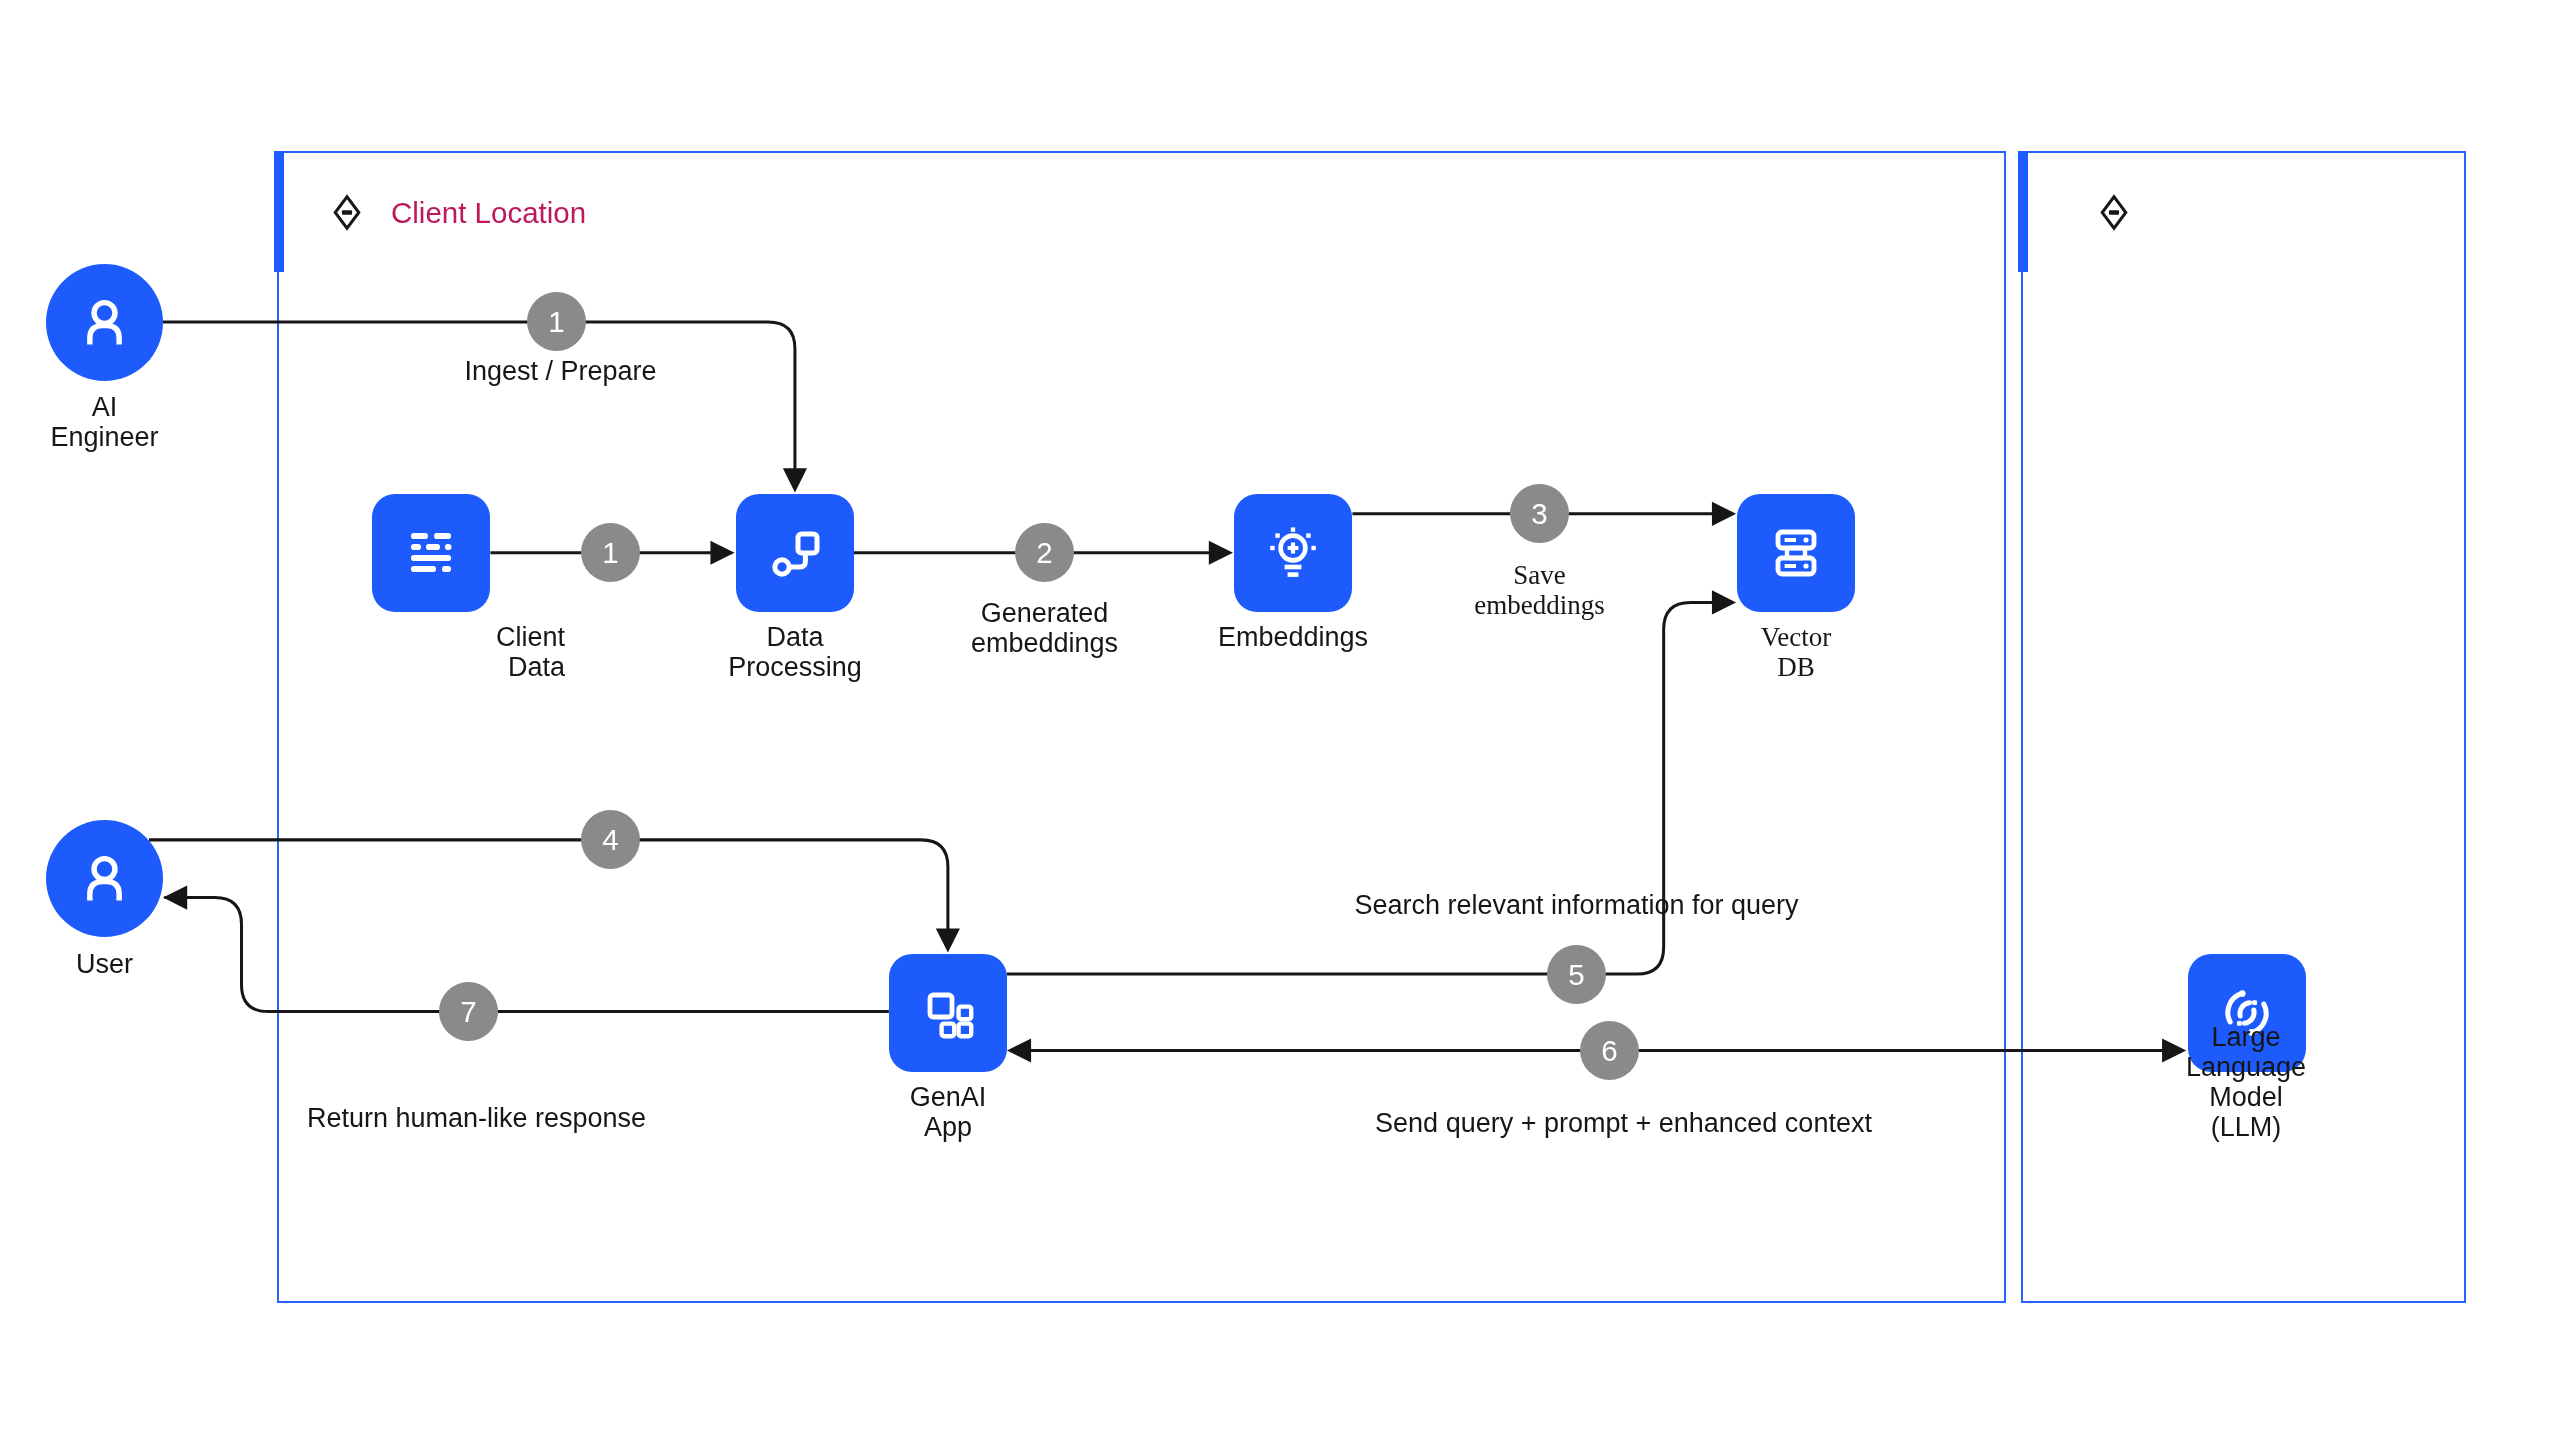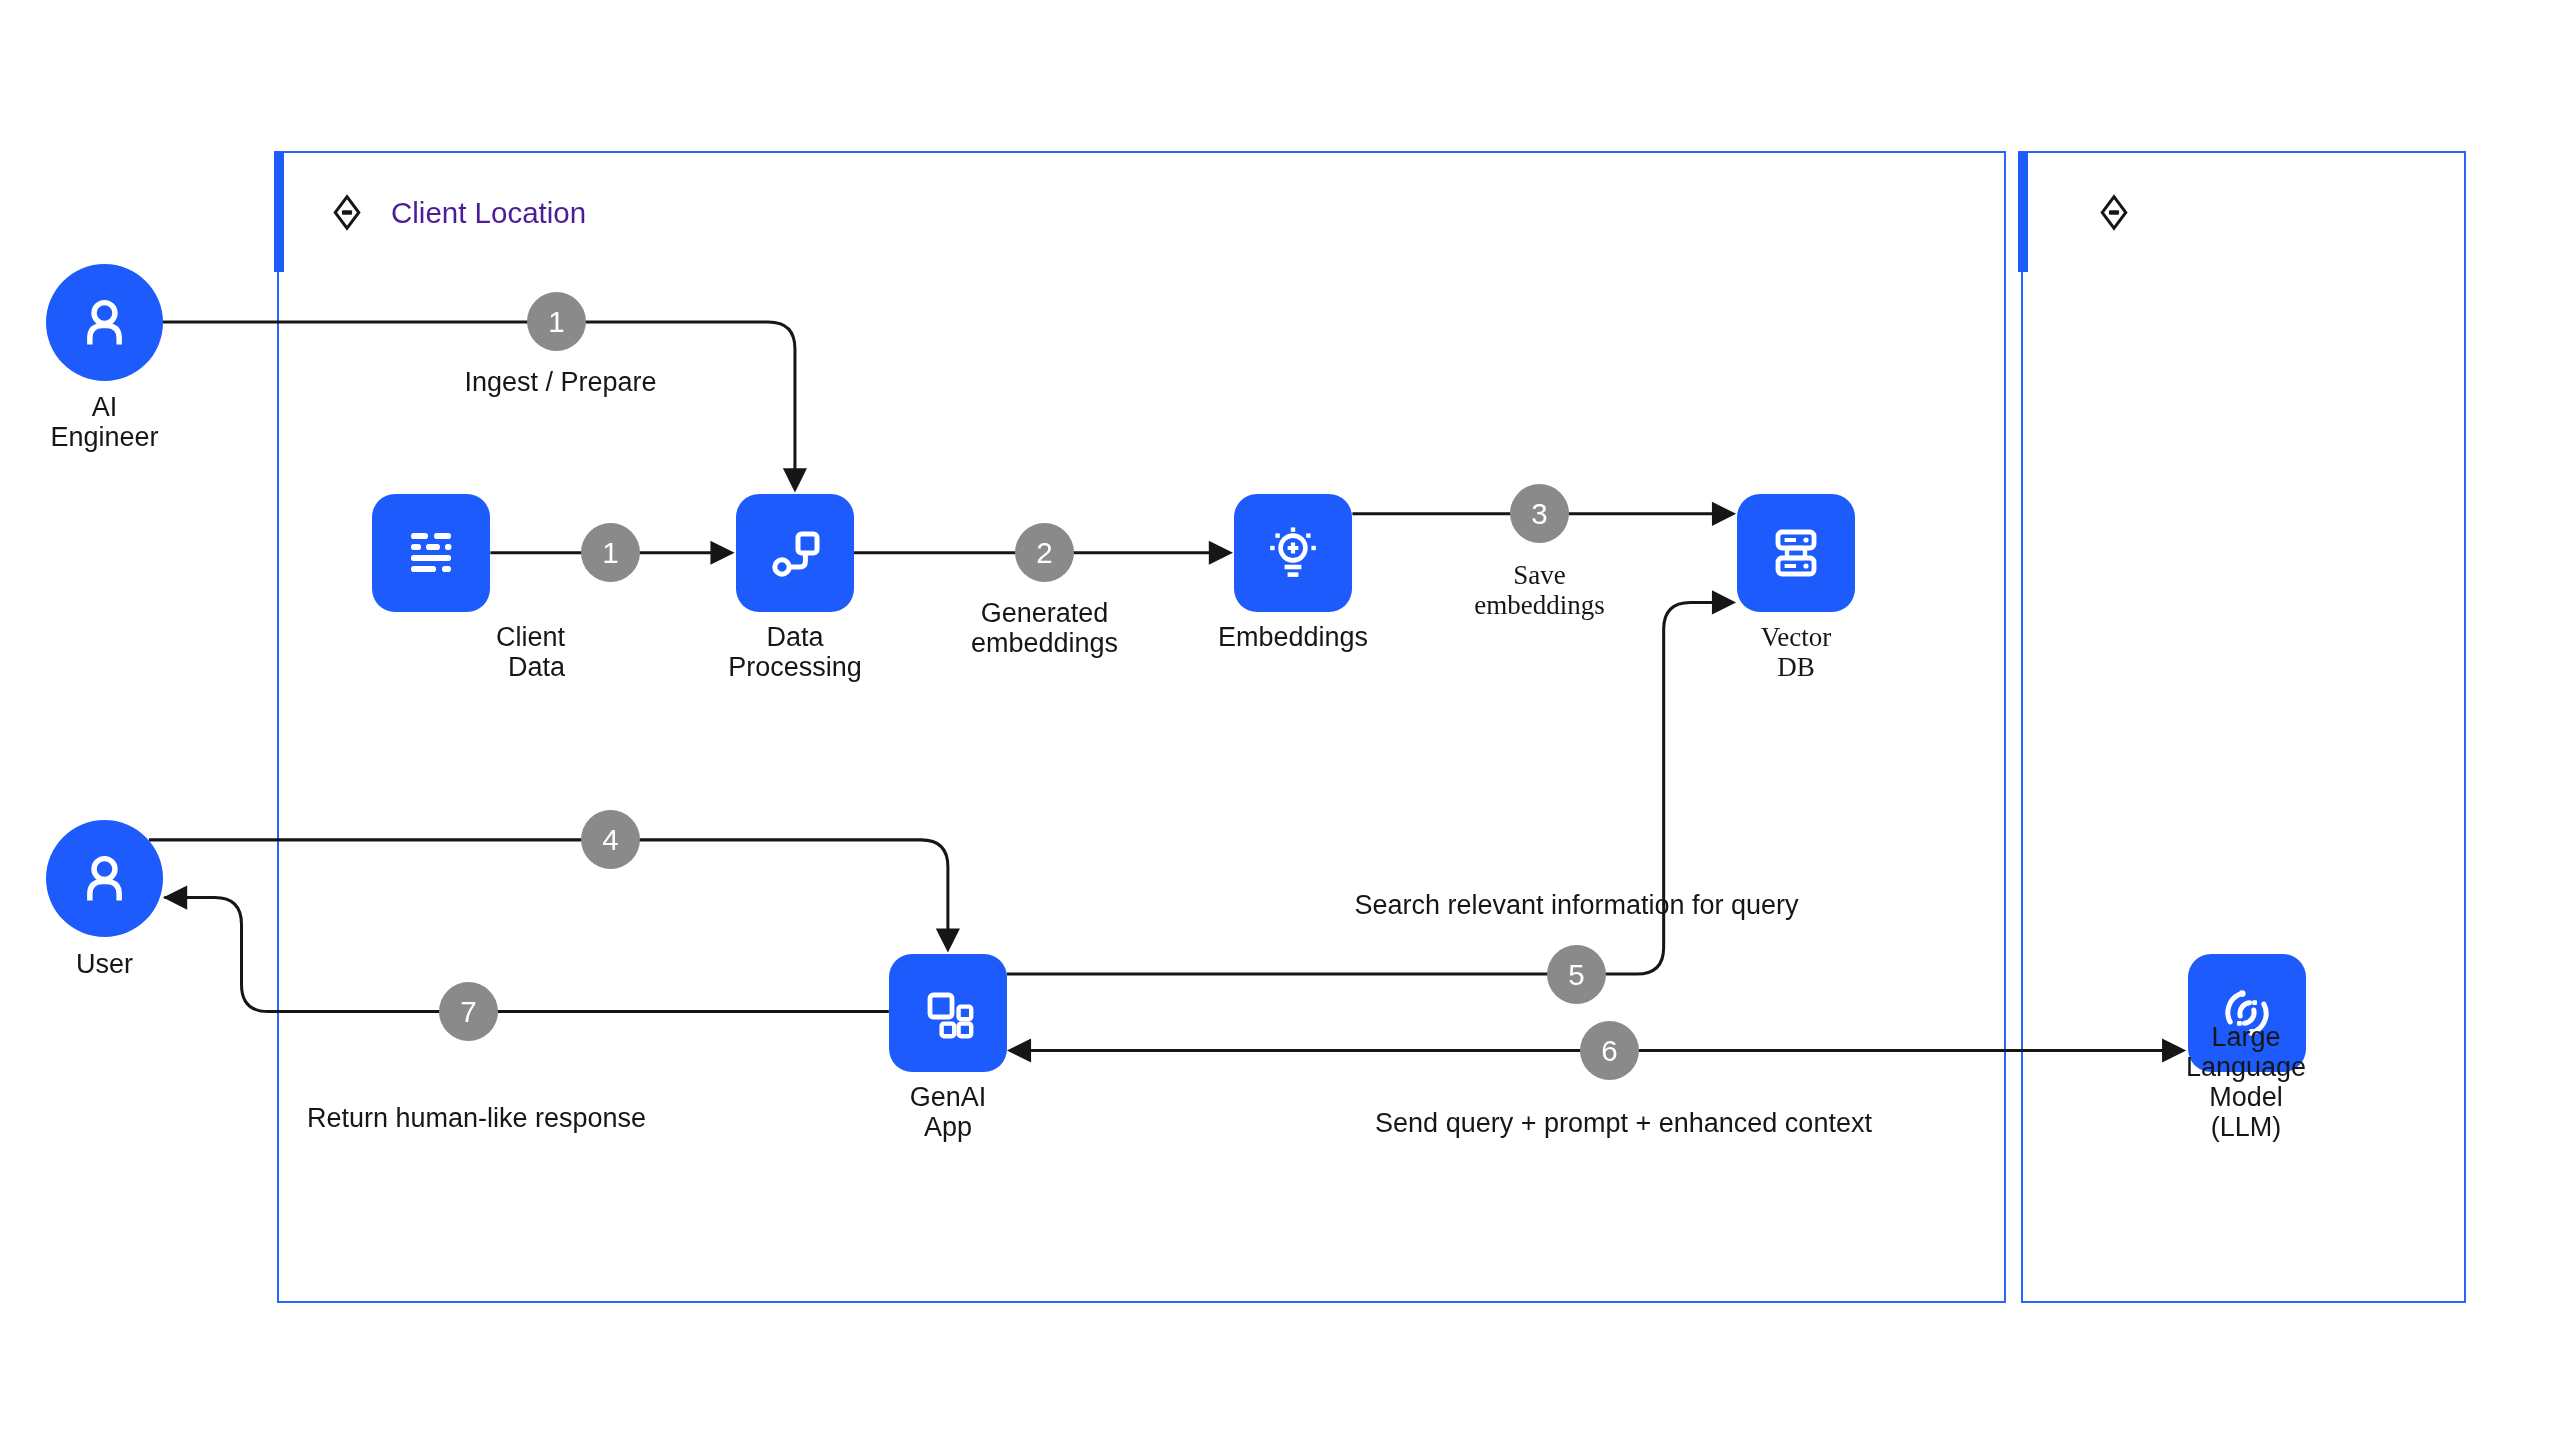--- a/index.html
+++ b/index.html
@@ -2,21 +2,21 @@
 <html style="font-size:10.7px"><head>
 <meta charset="utf-8">
 <style>
   html,body{margin:0;padding:0;background:#ffffff;}
   #canvas{
     position:relative;width:2576px;height:1451px;background:#ffffff;overflow:hidden;
     font-family:"Liberation Sans", sans-serif;color:#161616;
   }
   .zone{position:absolute;border:2.7px solid #2b63ff;background:transparent;}
   .accent{position:absolute;background:#1d5bfc;}
-  .zone-title{position:absolute;font-size:29.5px;line-height:35px;color:#4c1d95;white-space:pre;}
+  .zone-title{position:absolute;font-size:29.5px;line-height:35px;color:#be185d;white-space:pre;}
   .zone-title.two{line-height:39px;}
   svg.wires{position:absolute;left:0;top:0;}
   .node{position:absolute;width:118px;height:118px;border-radius:23px;background:#1d5bfc;
         display:flex;align-items:center;justify-content:center;}
   .actor{position:absolute;width:117px;height:117px;border-radius:50%;background:#1d5bfc;
         display:flex;align-items:center;justify-content:center;}
   .nlabel{position:absolute;width:268px;text-align:center;font-size:27px;line-height:30px;color:#161616;}
   .elabel{position:absolute;width:537px;text-align:center;font-size:27px;line-height:30px;color:#161616;}
   .badge{position:absolute;width:59px;height:59px;border-radius:50%;background:#8a8a8a;
          color:#ffffff;font-size:29.5px;display:flex;align-items:center;justify-content:center;}
@@ -180,21 +180,21 @@
 
   <div class="badge" style="left:527px;top:292px;">1</div>
   <div class="badge" style="left:581px;top:523px;">1</div>
   <div class="badge" style="left:1015px;top:523px;">2</div>
   <div class="badge" style="left:1510px;top:484px;">3</div>
   <div class="badge" style="left:581px;top:810px;">4</div>
   <div class="badge" style="left:1547px;top:945px;">5</div>
   <div class="badge" style="left:1580px;top:1021px;">6</div>
   <div class="badge" style="left:439px;top:982px;">7</div>
 
-  <div class="elabel" style="left:292px;top:367px;">Ingest / Prepare</div>
+  <div class="elabel" style="left:292px;top:356px;">Ingest / Prepare</div>
   <div class="elabel" style="left:776px;top:598px;">
     <span>Generated</span><br>
     <span>embeddings</span>
   </div>
   <div class="elabel" style="left:1271px;top:560px;font-family:Liberation Serif, serif;">
     <span>Save</span><br>
     <span>embeddings</span>
   </div>
   <div class="elabel" style="left:1308px;top:890px;">Search relevant information for query</div>
   <div class="elabel" style="left:1355px;top:1108px;">Send query + prompt + enhanced context</div>

